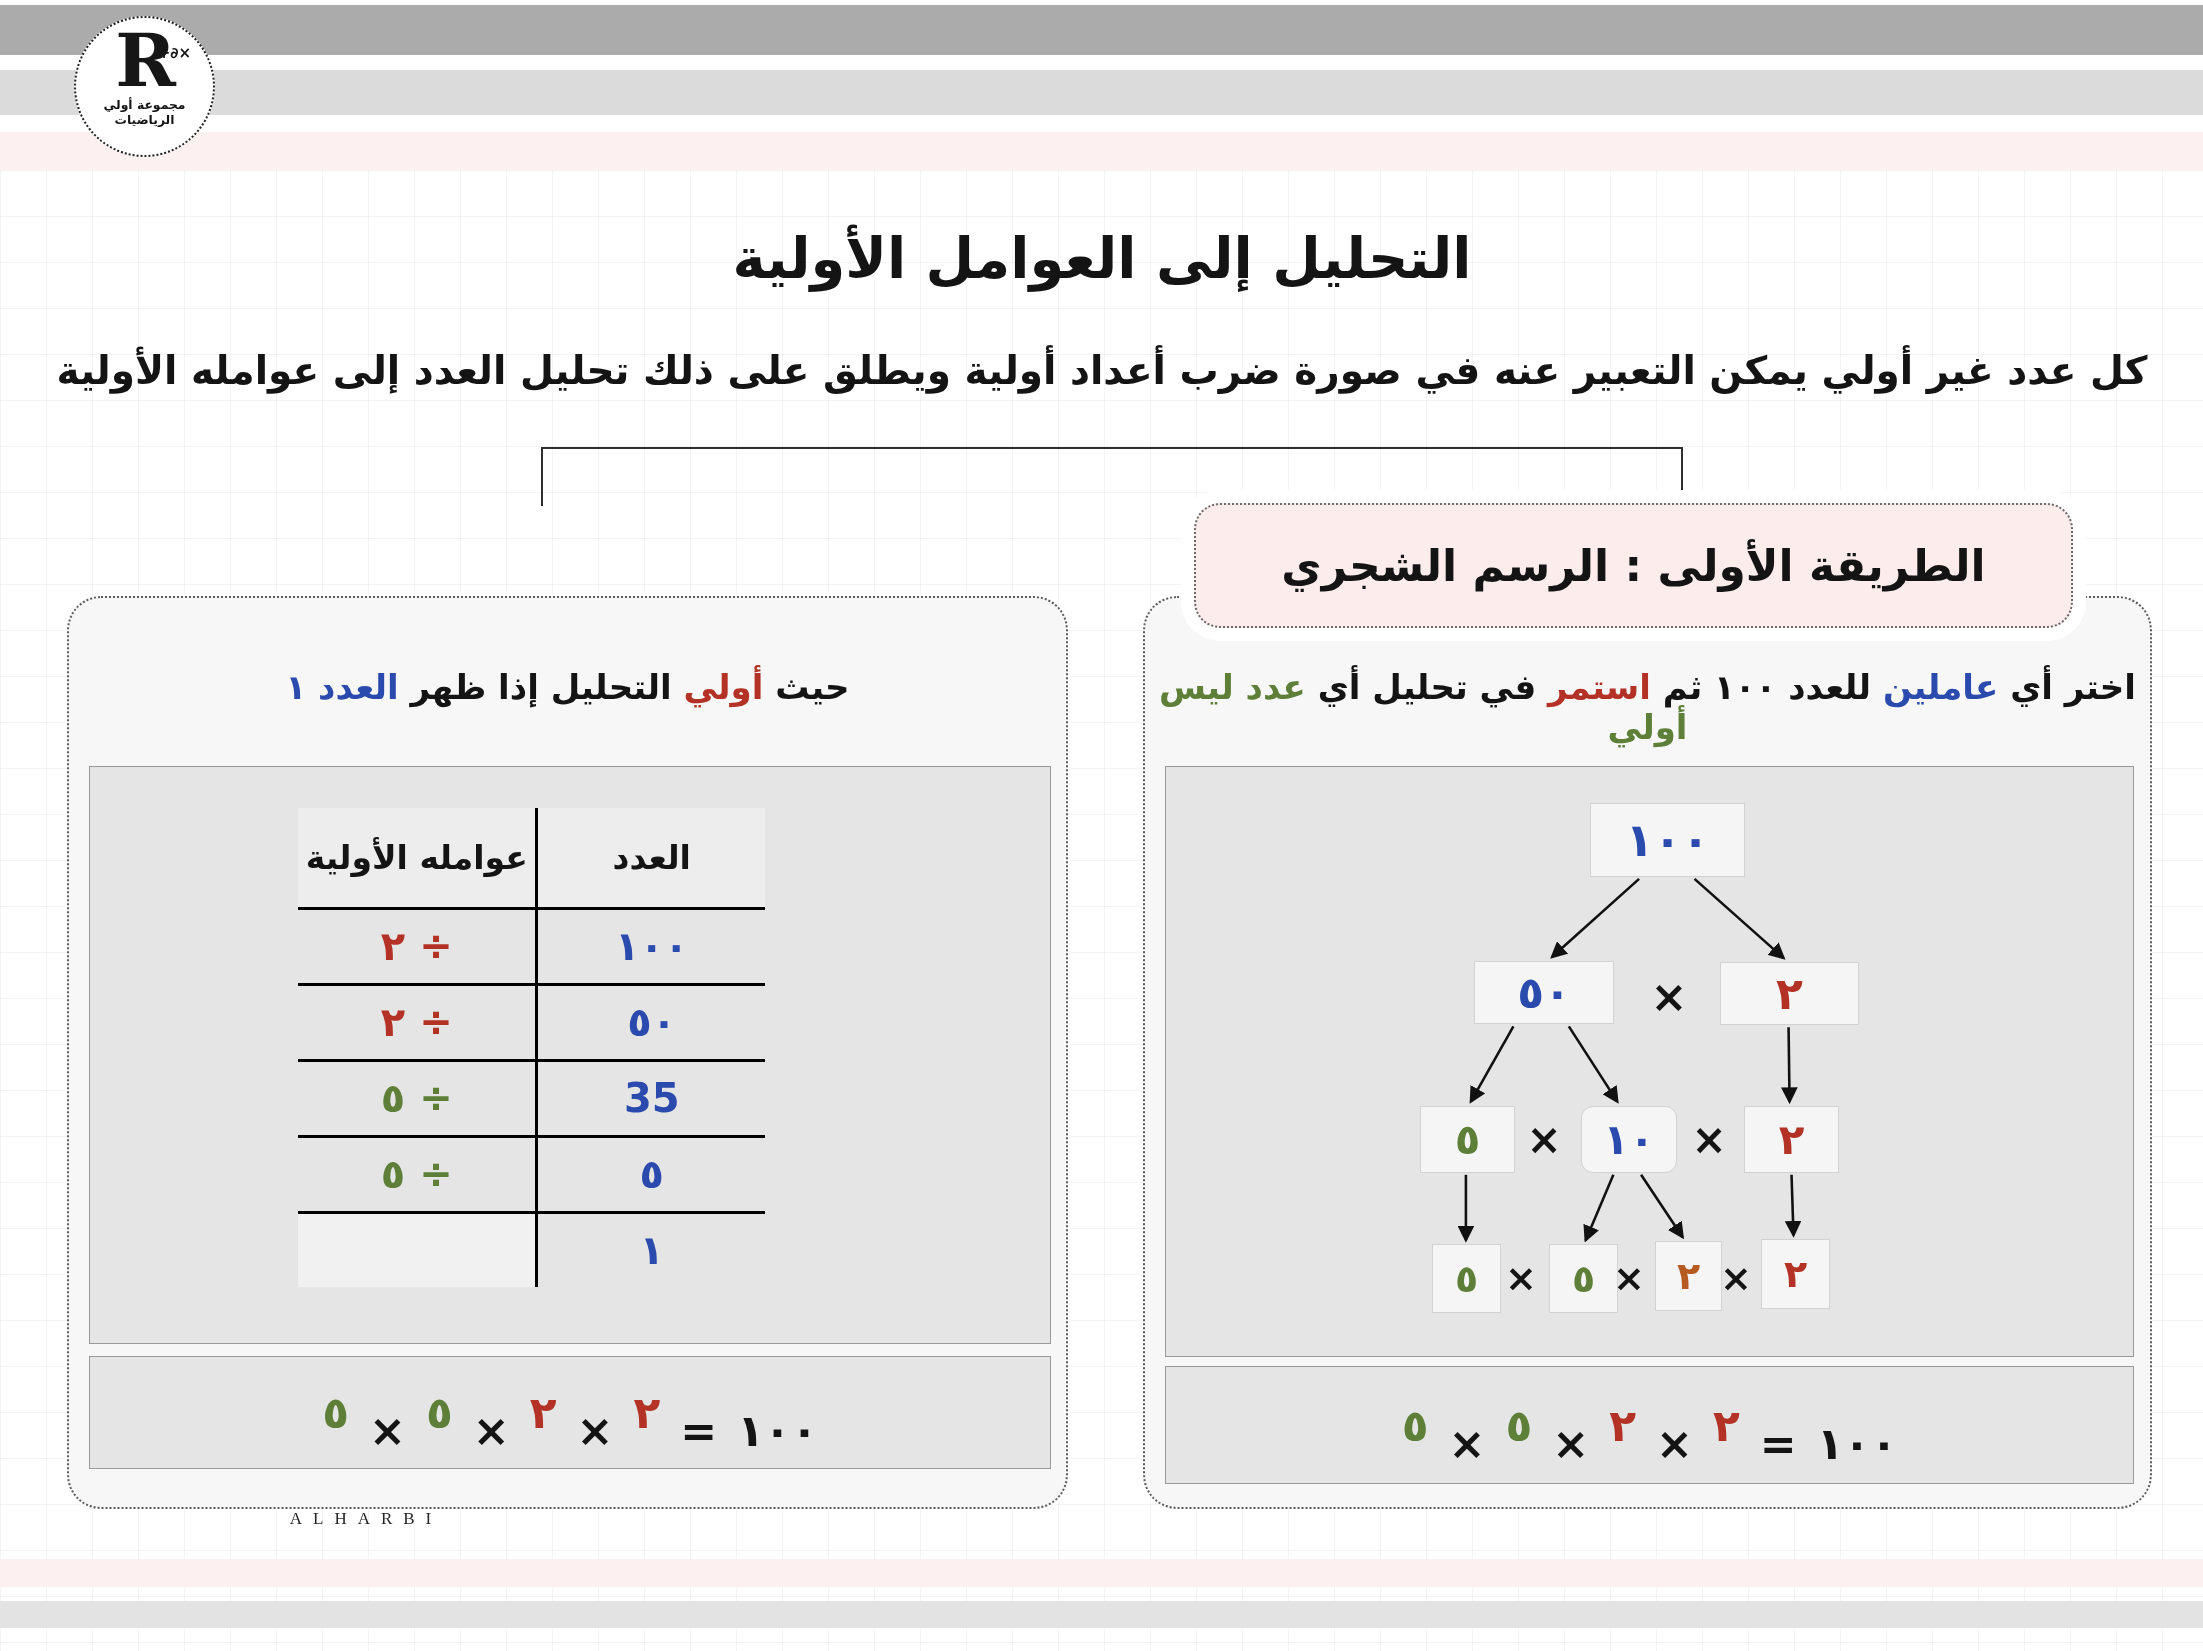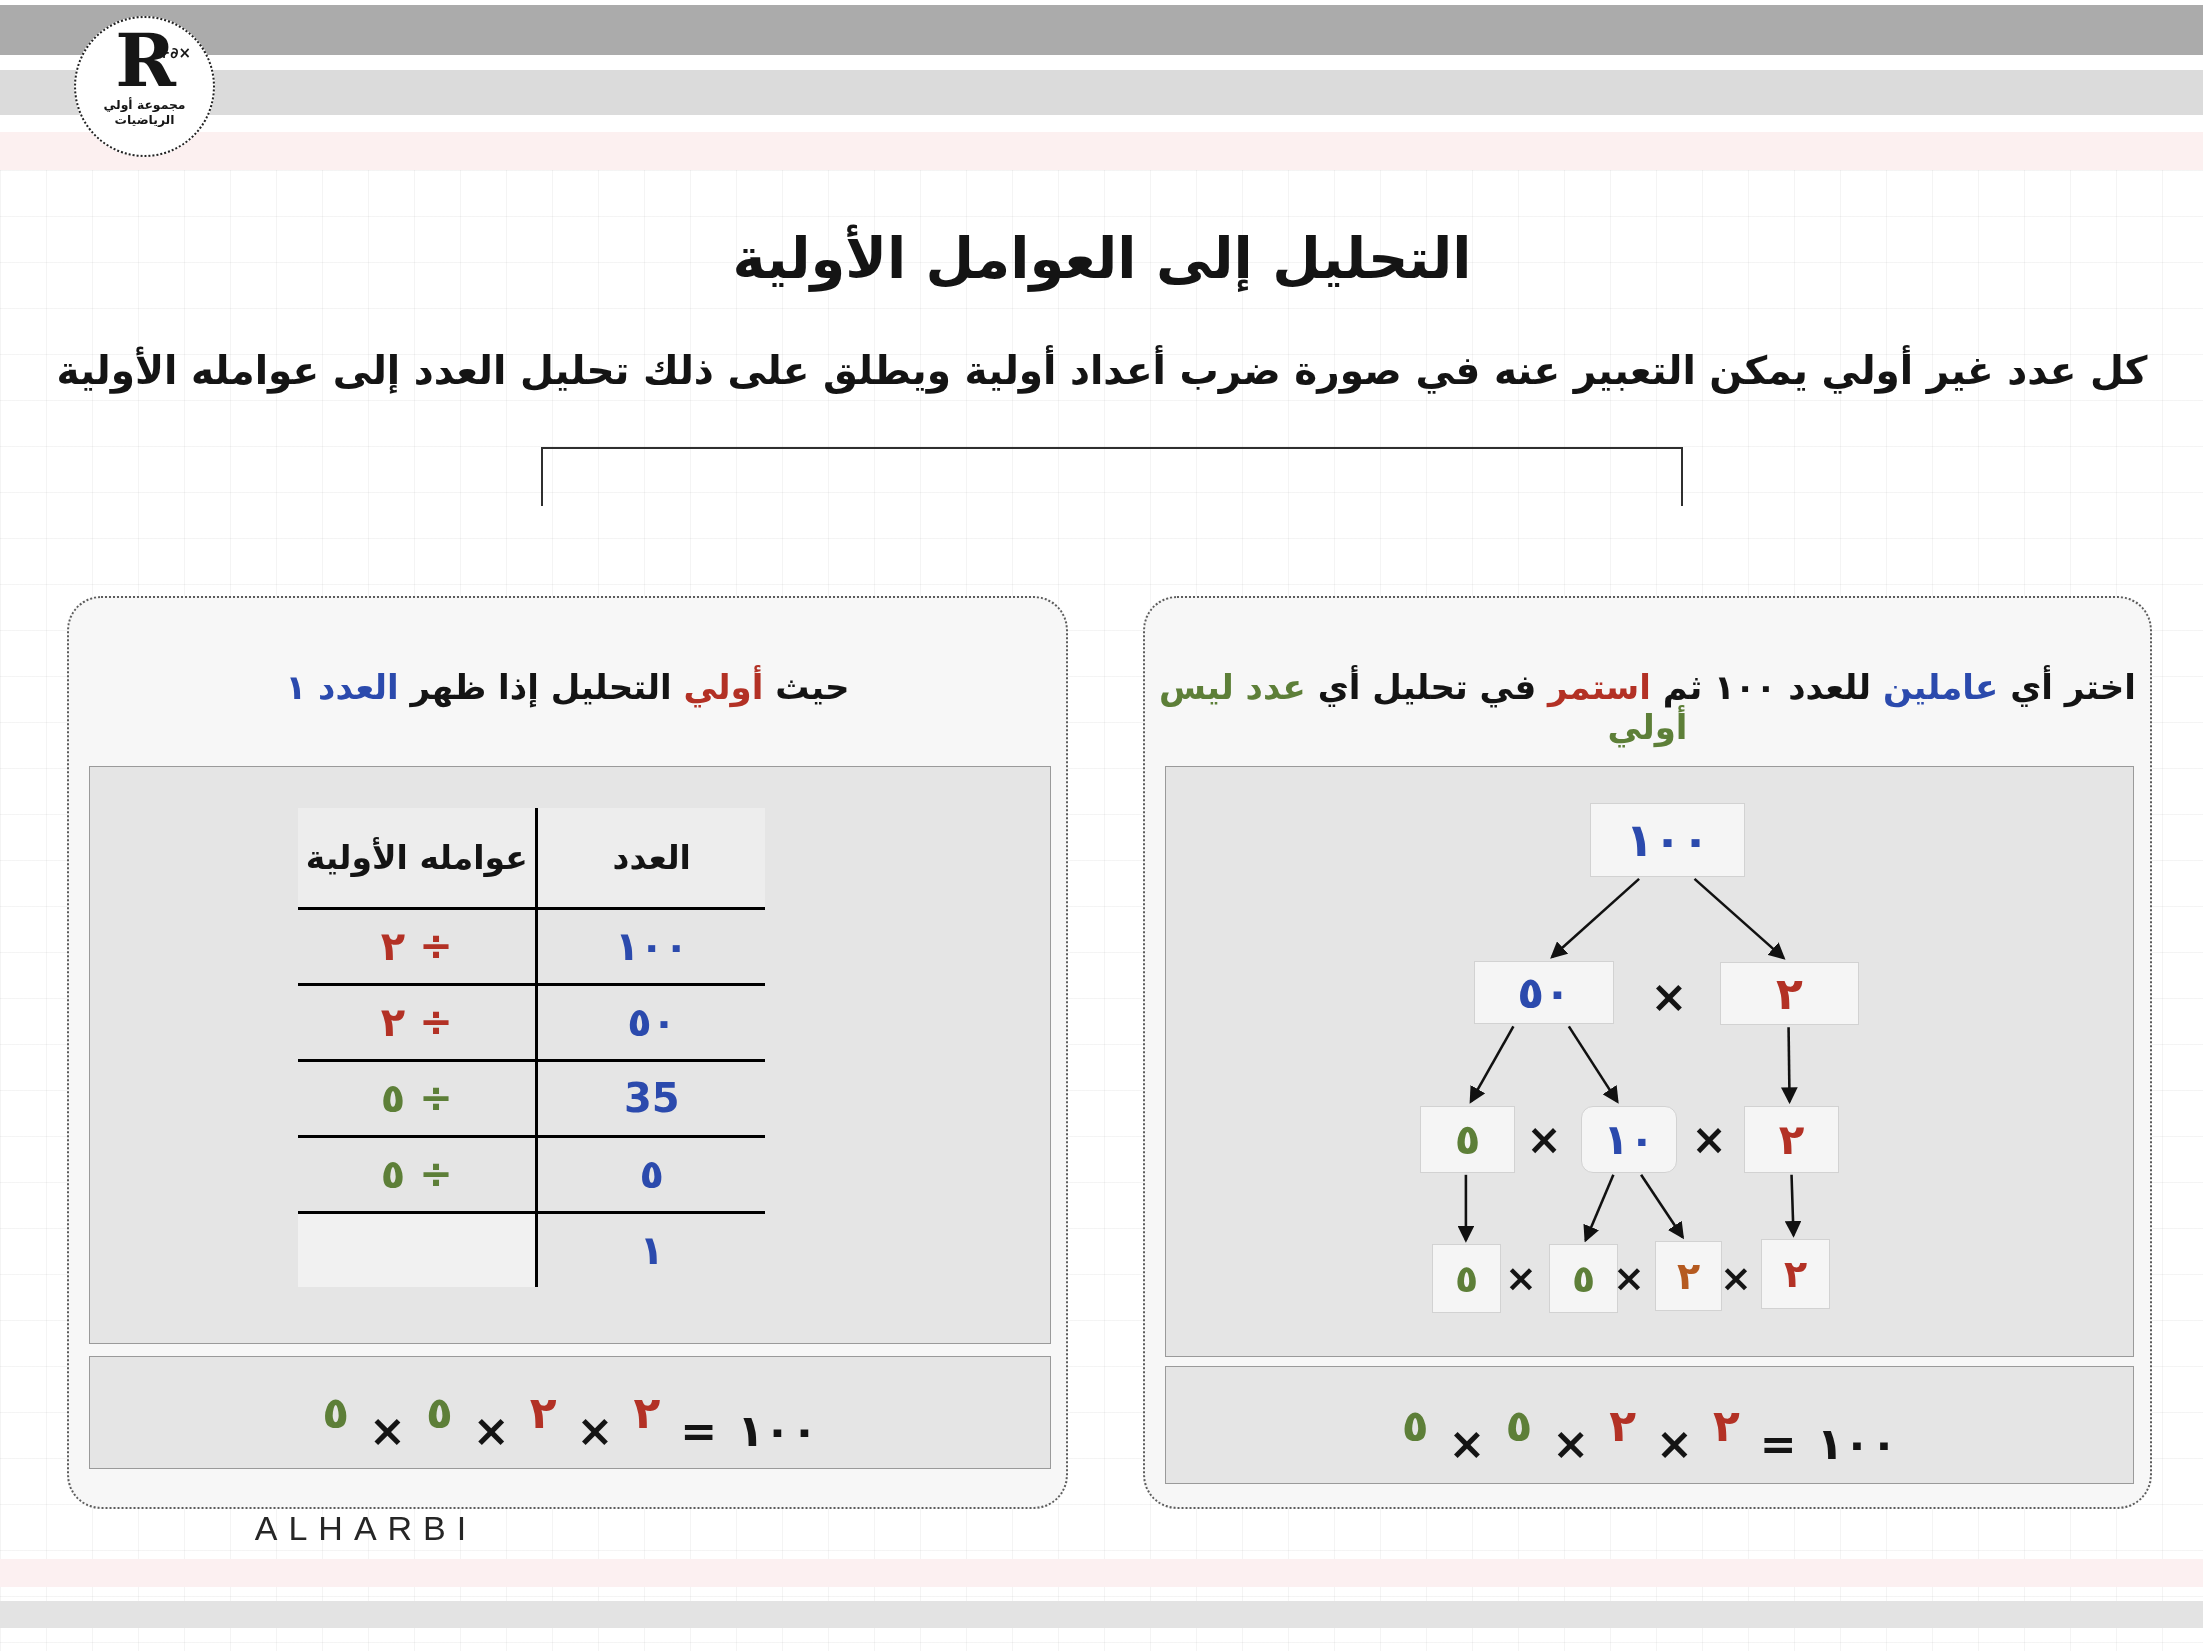--- a/index.html
+++ b/index.html
@@ -88,21 +88,21 @@
   .times{position:absolute;font-weight:bold;color:#141414;text-align:center;}
   svg.arrows{position:absolute;left:0;top:0;width:967px;height:589px;pointer-events:none;}
 
   
   .band{position:absolute;left:0;width:2204px;z-index:1;}
   .band.pinkb{top:1559px;height:28px;background:#fcf0f1;}
   .band.grayb{top:1601px;height:27px;background:#e3e3e3;}
   .signature{position:absolute;left:158px;top:1507px;width:416px;text-align:center;z-index:3;}
   .signature .name{font-family:"DejaVu Serif",serif;font-style:italic;font-size:69px;
                    color:#262626;line-height:71px;}
-  .signature .surname{font-family:Liberation Sans, sans-serif;font-size:34px;letter-spacing:11px;
+  .signature .surname{font-family:Liberation Serif, serif;font-size:17px;letter-spacing:11px;
                    color:#262626;margin-top:2px;}
 </style>
 </head>
 <body>
 
 <div class="page">
 
   <div class="grid"></div>
 
   <div class="stripe dark"></div>
@@ -113,20 +113,21 @@
     <div class="r">R</div>
     <div class="syms">+∂×</div>
     <div class="cap" dir="rtl">مجموعة أولي الرياضيات</div>
   </div>
 
   <div class="title" dir="rtl">التحليل إلى العوامل الأولية</div>
   <div class="subtitle" dir="rtl">كل عدد غير أولي يمكن التعبير عنه في صورة ضرب أعداد أولية ويطلق على ذلك تحليل العدد إلى عوامله الأولية</div>
 
   <div class="bracket"></div>
 
+  <div class="pill right" dir="rtl">الطريقة الأولى : الرسم الشجري</div>
 
   <div class="panel rightp">
     <div class="hint" dir="rtl">
       <span class="c-black">اختر أي </span><span class="c-blue">عاملين</span><span class="c-black"> للعدد ١٠٠ ثم </span><span class="c-red">استمر</span><span class="c-black"> في تحليل أي </span><span class="c-green">عدد ليس أولي</span>
     </div>
 
     <div class="whitebox treearea">
       <svg class="arrows" viewBox="0 0 977 595">
         <defs>
           <marker id="ah" viewBox="0 0 10 10" refX="8.5" refY="5" markerWidth="6.5" markerHeight="6.5" orient="auto-start-reverse">

